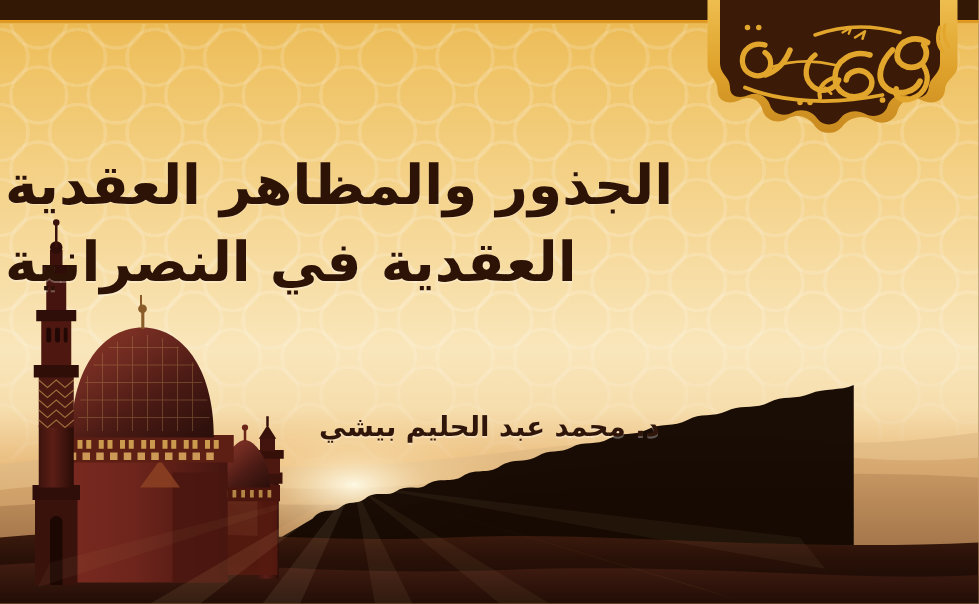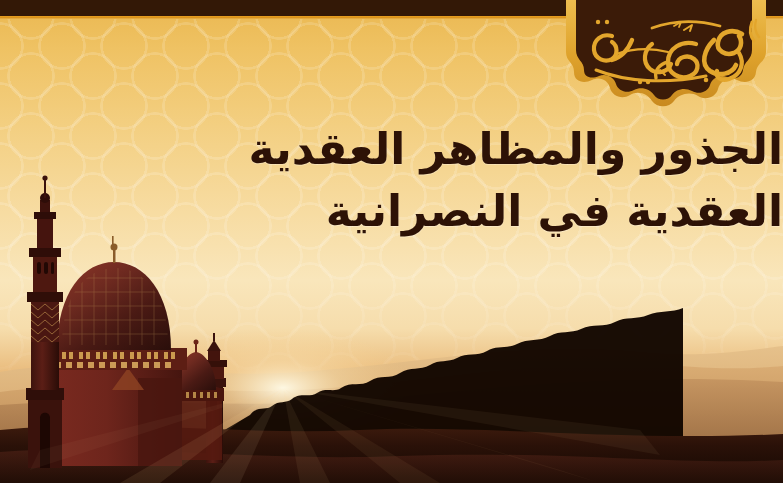--- a/index.html
+++ b/index.html
@@ -78,21 +78,21 @@
   .badge-calli {
     position: absolute;
     left: 0; top: 0; width: 222px; height: 108px;
   }
 
   
   .title-block {
     position: absolute;
     left: 4px; right: 0;
     top: 118px;
-    text-align: right;
+    text-align: left;
     direction: rtl;
   }
   .title-line {
     color: #2d1206;
     font-family: "DejaVu Sans", sans-serif;
     font-weight: bold;
     font-size: 44px;
     line-height: 1.42;
     letter-spacing: 0px;
     text-shadow: 0 1px 0 rgba(255,255,255,.28);
@@ -394,14 +394,15 @@
         <path d="M104,70 l5,5" stroke-width="2"></path>
       </g>
     </svg>
   </div>
 
   <div class="title-block">
     <div class="title-line">الجذور والمظاهر العقدية</div>
     <div class="title-line">العقدية في النصرانية</div>
   </div>
 
+  <div class="author">د. محمد عبد الحليم بيشي</div>
 
 </div>
 
 </body></html>

